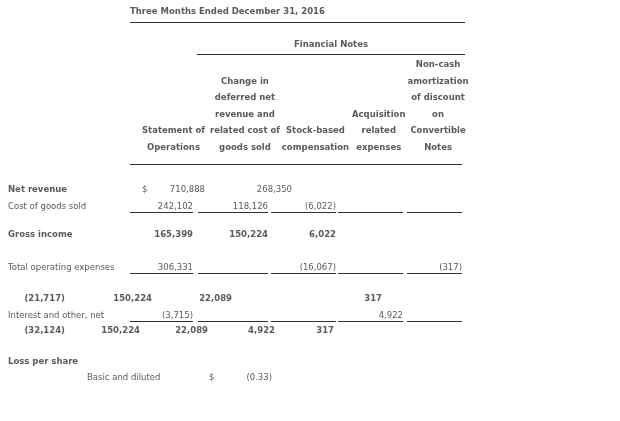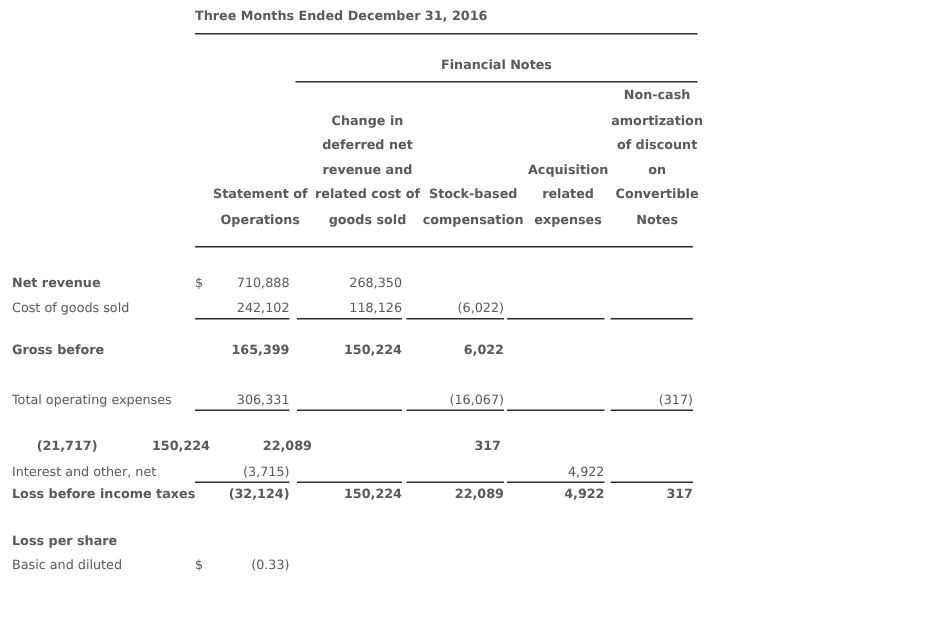--- a/index.html
+++ b/index.html
@@ -80,25 +80,25 @@
     white-space:nowrap;
   }
   .lbl{width:128px;padding-left:8px;}
   .num{text-align:right;}
   .c1{width:63px;margin-left:2px;display:flex;justify-content:space-between;}
   .c2{width:70px;margin-left:5px;}
   .c3{width:65px;margin-left:3px;}
   .c4{width:65px;margin-left:2px;}
   .c5{width:55px;margin-left:4px;}
   .underl .num{border-bottom:1px solid var(--line);}
-  .mt18{margin-top:18px;}
+  .mt18{margin-top:18px;gap:12px;}
   .mt15{margin-top:15px;}
   .mt20{margin-top:20px;}
   .mt4{margin-top:4px;}
-  .mt3{margin-top:3px;}
+  .mt3{margin-top:3px;justify-content:center;}
   .mt2{margin-top:2px;}
 </style>
 </head>
 <body>
 
 <div class="page">
 
   <div class="title-block">Three Months Ended December 31, 2016</div>
 
   <div class="fd-block">Financial Notes</div>
@@ -154,21 +154,21 @@
           <span></span>
           <span>242,102</span>
         </div>
       <div class="num c2">118,126</div>
       <div class="num c3">(6,022)</div>
       <div class="num c4"></div>
       <div class="num c5"></div>
     </div>
 
     <div class="row mt15 bold">
-      <div class="lbl">Gross before</div>
+      <div class="lbl">Gross income</div>
       <div class="num c1">
           <span></span>
           <span>165,399</span>
         </div>
       <div class="num c2">150,224</div>
       <div class="num c3">6,022</div>
       <div class="num c4"></div>
       <div class="num c5"></div>
     </div>
 
@@ -201,21 +201,20 @@
           <span></span>
           <span>(3,715)</span>
         </div>
       <div class="num c2"></div>
       <div class="num c3"></div>
       <div class="num c4">4,922</div>
       <div class="num c5"></div>
     </div>
 
     <div class="row mt2 bold">
-      <div class="lbl">Loss before income taxes</div>
       <div class="num c1">
           <span></span>
           <span>(32,124)</span>
         </div>
       <div class="num c2">150,224</div>
       <div class="num c3">22,089</div>
       <div class="num c4">4,922</div>
       <div class="num c5">317</div>
     </div>
 

